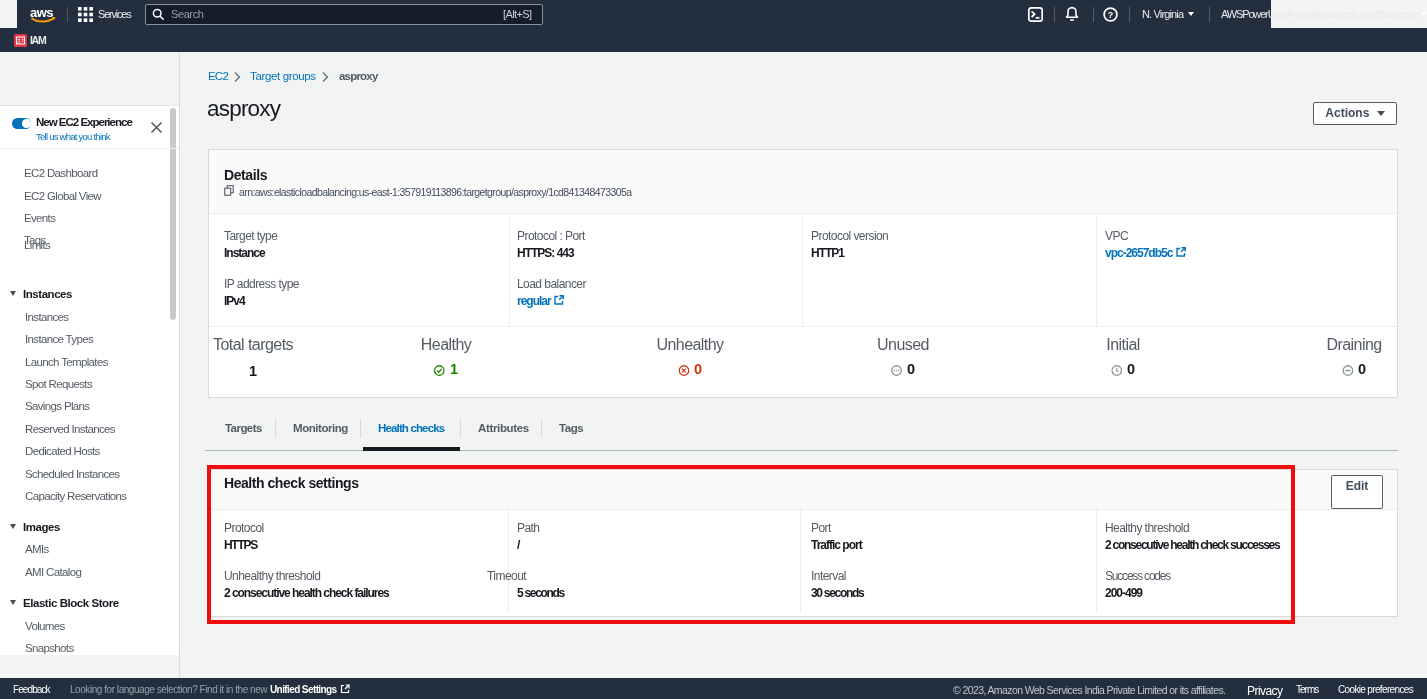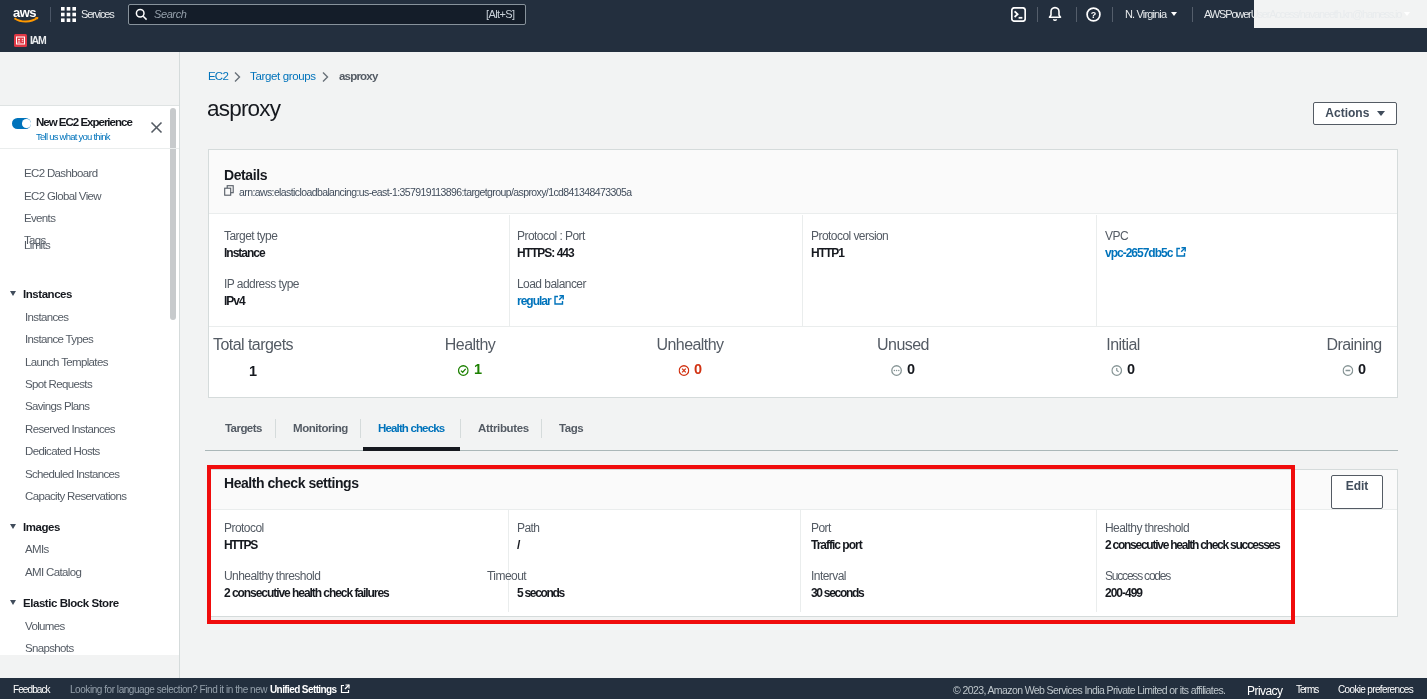--- a/index.html
+++ b/index.html
@@ -1,19 +1,19 @@
 <!DOCTYPE html>
 <html><head>
 <meta charset="utf-8">
 <style>
 *{box-sizing:border-box;margin:0;padding:0}
 body{margin:0;background:#f2f3f3}
 #app{-webkit-font-smoothing:antialiased;position:relative;width:1427px;height:699px;font-family:"Liberation Sans",sans-serif;background:#f2f3f3;overflow:hidden}
 .abs{position:absolute}
-#topbar{position:absolute;left:0;top:0;width:1254px;height:28px;background:#232f3e}
+#topbar{position:absolute;left:17px;top:0;width:1254px;height:28px;background:#232f3e}
 #iambar{position:absolute;left:0;top:28px;width:1427px;height:24px;background:#232f3e}
 #footer{position:absolute;left:0;top:678px;width:1427px;height:21px;background:#232f3e}
 .tdiv{position:absolute;width:1px;top:7px;height:15px;background:#545e6b}
 .ttext{position:absolute;font-size:11px;color:#e8ebed;letter-spacing:-0.6px;white-space:nowrap}
 .card{position:absolute;background:#fff;border:1px solid #d5dbdb}
 .lbl{position:absolute;font-size:12px;color:#545b64;letter-spacing:-0.55px;white-space:nowrap}
 .val{position:absolute;font-size:12px;font-weight:bold;color:#16191f;letter-spacing:-1.0px;white-space:nowrap}
 .vdiv{position:absolute;width:1px;background:#eaeded}
 .link{color:#0073bb;font-weight:bold}
 .navitem{position:absolute;font-size:11.5px;color:#545b64;letter-spacing:-0.65px;white-space:nowrap;left:24px}
@@ -51,21 +51,21 @@
           <rect x="5.7" y="11.4" width="3.6" height="3.6"></rect>
           <rect x="11.4" y="11.4" width="3.6" height="3.6"></rect>
     </g>
   </svg>
   <div class="ttext" style="left:81px;top:8px;letter-spacing:-1.2px">Services</div>
   <div class="abs" style="left:128px;top:4px;width:398px;height:21px;background:#141d29;border:1px solid #87929b;border-radius:2px"></div>
   <svg class="abs" style="left:135px;top:8px" width="13" height="13" viewBox="0 0 13 13">
     <circle cx="5.2" cy="5.2" r="3.8" stroke="#fff" stroke-width="1.5" fill="none"></circle>
     <line x1="8.2" y1="8.2" x2="11.6" y2="11.6" stroke="#fff" stroke-width="1.5"></line>
   </svg>
-  <div class="ttext" style="left:154px;top:8px;font-style:italic;color:#95a0ab;letter-spacing:-0.4px">Search</div>
+  <div class="ttext" style="left:154px;top:8px;color:#95a0ab;letter-spacing:-0.4px">Search</div>
   <div class="ttext" style="left:486px;top:8px;color:#c9d1d9;letter-spacing:-0.6px">[Alt+S]</div>
 
   <svg class="abs" style="left:1011px;top:7px" width="15" height="15" viewBox="0 0 15 15">
     <rect x="0.8" y="0.8" width="13.4" height="13.4" rx="2.5" stroke="#fff" stroke-width="1.7" fill="none"></rect>
     <path d="M3.6 4.4 L6.6 7.2 L3.6 10" stroke="#fff" stroke-width="1.8" fill="none"></path>
     <line x1="7.6" y1="10.8" x2="11.4" y2="10.8" stroke="#fff" stroke-width="1.8"></line>
   </svg>
   <div class="tdiv" style="left:1037px"></div>
   <svg class="abs" style="left:1047px;top:6px" width="16" height="16" viewBox="0 0 16 16">
     <path d="M8 1.6 c-2.6 0 -4 1.9 -4 4.2 v3.3 l-1.5 2.2 h11 L12 9.1 V5.8 c0 -2.3 -1.4 -4.2 -4 -4.2 z" stroke="#fff" stroke-width="1.6" fill="none" stroke-linejoin="round"></path>
@@ -187,21 +187,21 @@
   <path d="M5.5 0.8 H9.2 V4.5" stroke="#0073bb" stroke-width="1.4" fill="none"></path>
   <line x1="9" y1="1" x2="5.2" y2="4.8" stroke="#0073bb" stroke-width="1.4"></line>
 </svg>
 
 <div class="abs" style="left:209px;top:326px;width:1188px;height:1px;background:#eaeded"></div>
 
 <div class="cellc" style="left:253px;top:336px">
   <div class="clbl">Total targets</div>
   <div class="cval" style="margin-top:9px;color:#16191f">1</div>
 </div>
-<div class="cellc" style="left:470px;top:336px">
+<div class="cellc" style="left:446px;top:336px">
   <div class="clbl">Healthy</div>
   <div class="cval" style="margin-top:7px;color:#1d8102"><svg width="11" height="11" viewBox="0 0 12 12" style="vertical-align:-1.5px;margin-right:5px">
           <circle cx="6" cy="6" r="5.2" stroke="#1d8102" stroke-width="1.4" fill="none"></circle>
           <path d="M3.4 6.1 L5.3 7.9 L8.6 4.2" stroke="#1d8102" stroke-width="1.4" fill="none"></path>
         </svg>1</div>
 </div>
 <div class="cellc" style="left:690px;top:336px">
   <div class="clbl">Unhealthy</div>
   <div class="cval" style="margin-top:7px;color:#d13212"><svg width="11" height="11" viewBox="0 0 12 12" style="vertical-align:-1.5px;margin-right:5px">
           <circle cx="6" cy="6" r="5.2" stroke="#d13212" stroke-width="1.4" fill="none"></circle>

